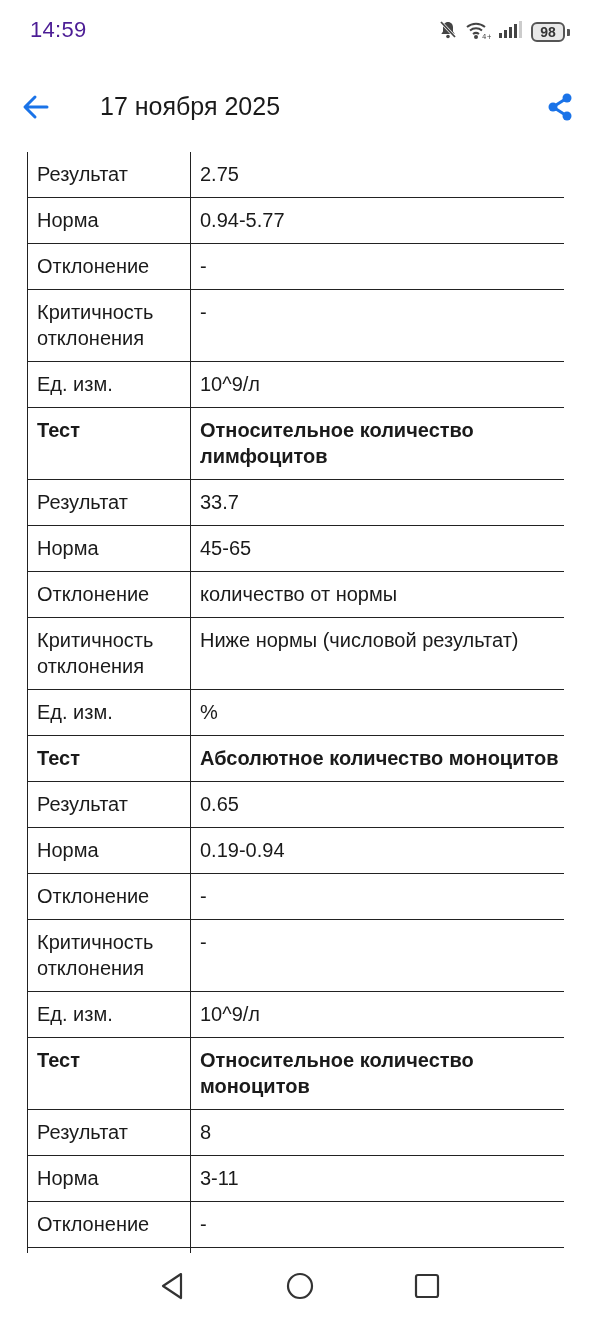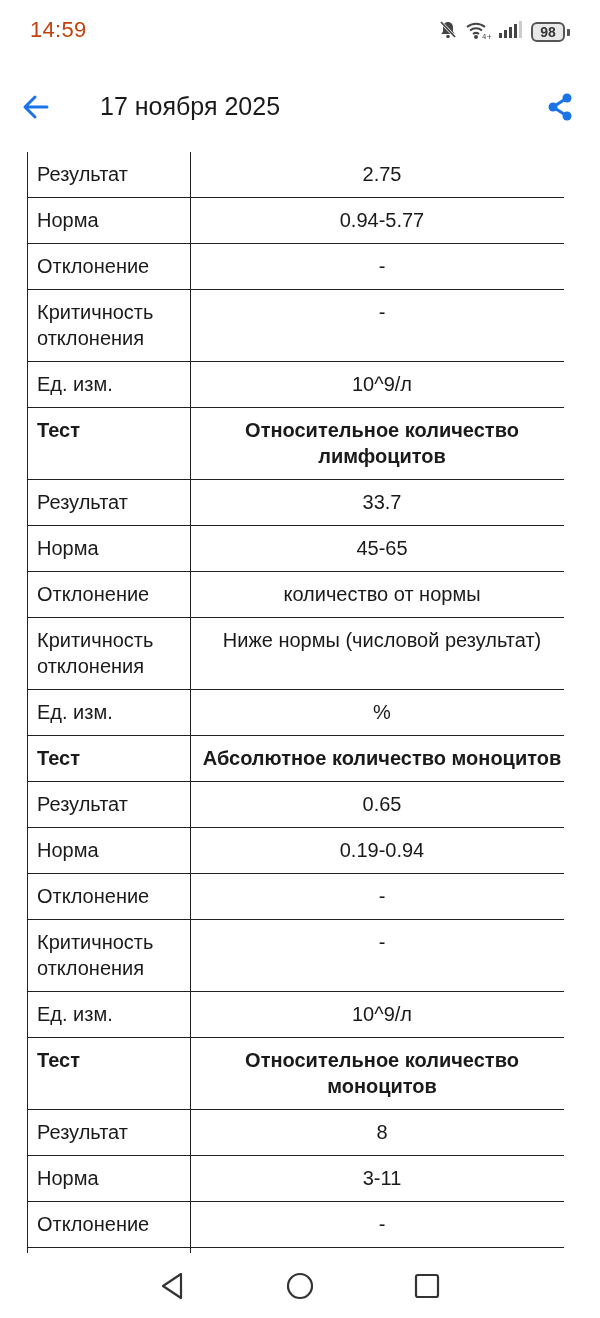--- a/index.html
+++ b/index.html
@@ -1,36 +1,36 @@
 <!DOCTYPE html>
 <html><head>
 <meta charset="utf-8">
 <style>
   * { box-sizing: border-box; margin: 0; padding: 0; }
   html, body { width: 600px; height: 1318px; background: #ffffff; overflow: hidden; }
   body { font-family: "Liberation Sans", "DejaVu Sans", sans-serif; color: #1a1a1a; position: relative; }
 
   .status-bar { position: absolute; top: 0; left: 0; width: 600px; height: 62px; }
-  .status-time { position: absolute; left: 30px; top: 17px; font-size: 22px; color: #c2410c; letter-spacing: 0.3px; }
+  .status-time { position: absolute; left: 30px; top: 17px; font-size: 22px; color: #4c1d95; letter-spacing: 0.3px; }
   .status-icons { position: absolute; right: 30px; top: 20px; display: flex; align-items: center; gap: 7px; }
   .battery { display: flex; align-items: center; }
   .battery-body { border: 2px solid #555; border-radius: 6px; height: 20px; min-width: 34px; padding: 8px 4px; display: flex; align-items: center; justify-content: center; font-size: 14px; font-weight: bold; color: #333; background: #e8e8e8; }
   .battery-tip { width: 3px; height: 7px; background: #555; margin-left: 2px; border-radius: 0 1px 1px 0; }
 
   .app-bar { position: absolute; top: 75px; left: 0; width: 600px; height: 64px; }
   .back-btn { position: absolute; left: 18px; top: 14px; width: 36px; height: 36px; display: flex; align-items: center; justify-content: center; cursor: pointer; }
   .page-title { position: absolute; left: 100px; top: 17px; font-size: 25px; color: #1a1a1a; }
   .share-btn { position: absolute; right: 22px; top: 14px; width: 36px; height: 36px; display: flex; align-items: center; justify-content: center; cursor: pointer; }
 
   .content { position: absolute; top: 152px; left: 0; width: 564px; height: 1101px; overflow: hidden; }
   table.results { position: absolute; left: 27px; top: 0; width: 547px; border-collapse: collapse; table-layout: fixed; }
   table.results td { border: 1.5px solid #222; font-size: 20px; vertical-align: top; padding: 9px 9px 10px 9px; line-height: 26px; }
   table.results tr:first-child td { border-top: none; }
   td.label { width: 163px; text-align: left; }
-  td.value { text-align: center; }
+  td.value { text-align: left; }
   tr.test-row td { font-weight: bold; }
 
   .nav-bar { position: absolute; top: 1253px; left: 0; width: 600px; height: 65px; display: flex; justify-content: center; align-items: center; gap: 0; }
   .nav-btn { position: absolute; top: 16px; width: 34px; height: 34px; display: flex; align-items: center; justify-content: center; cursor: pointer; }
 </style>
 </head>
 <body>
 
 <div class="status-bar">
   <span class="status-time">14:59</span>

